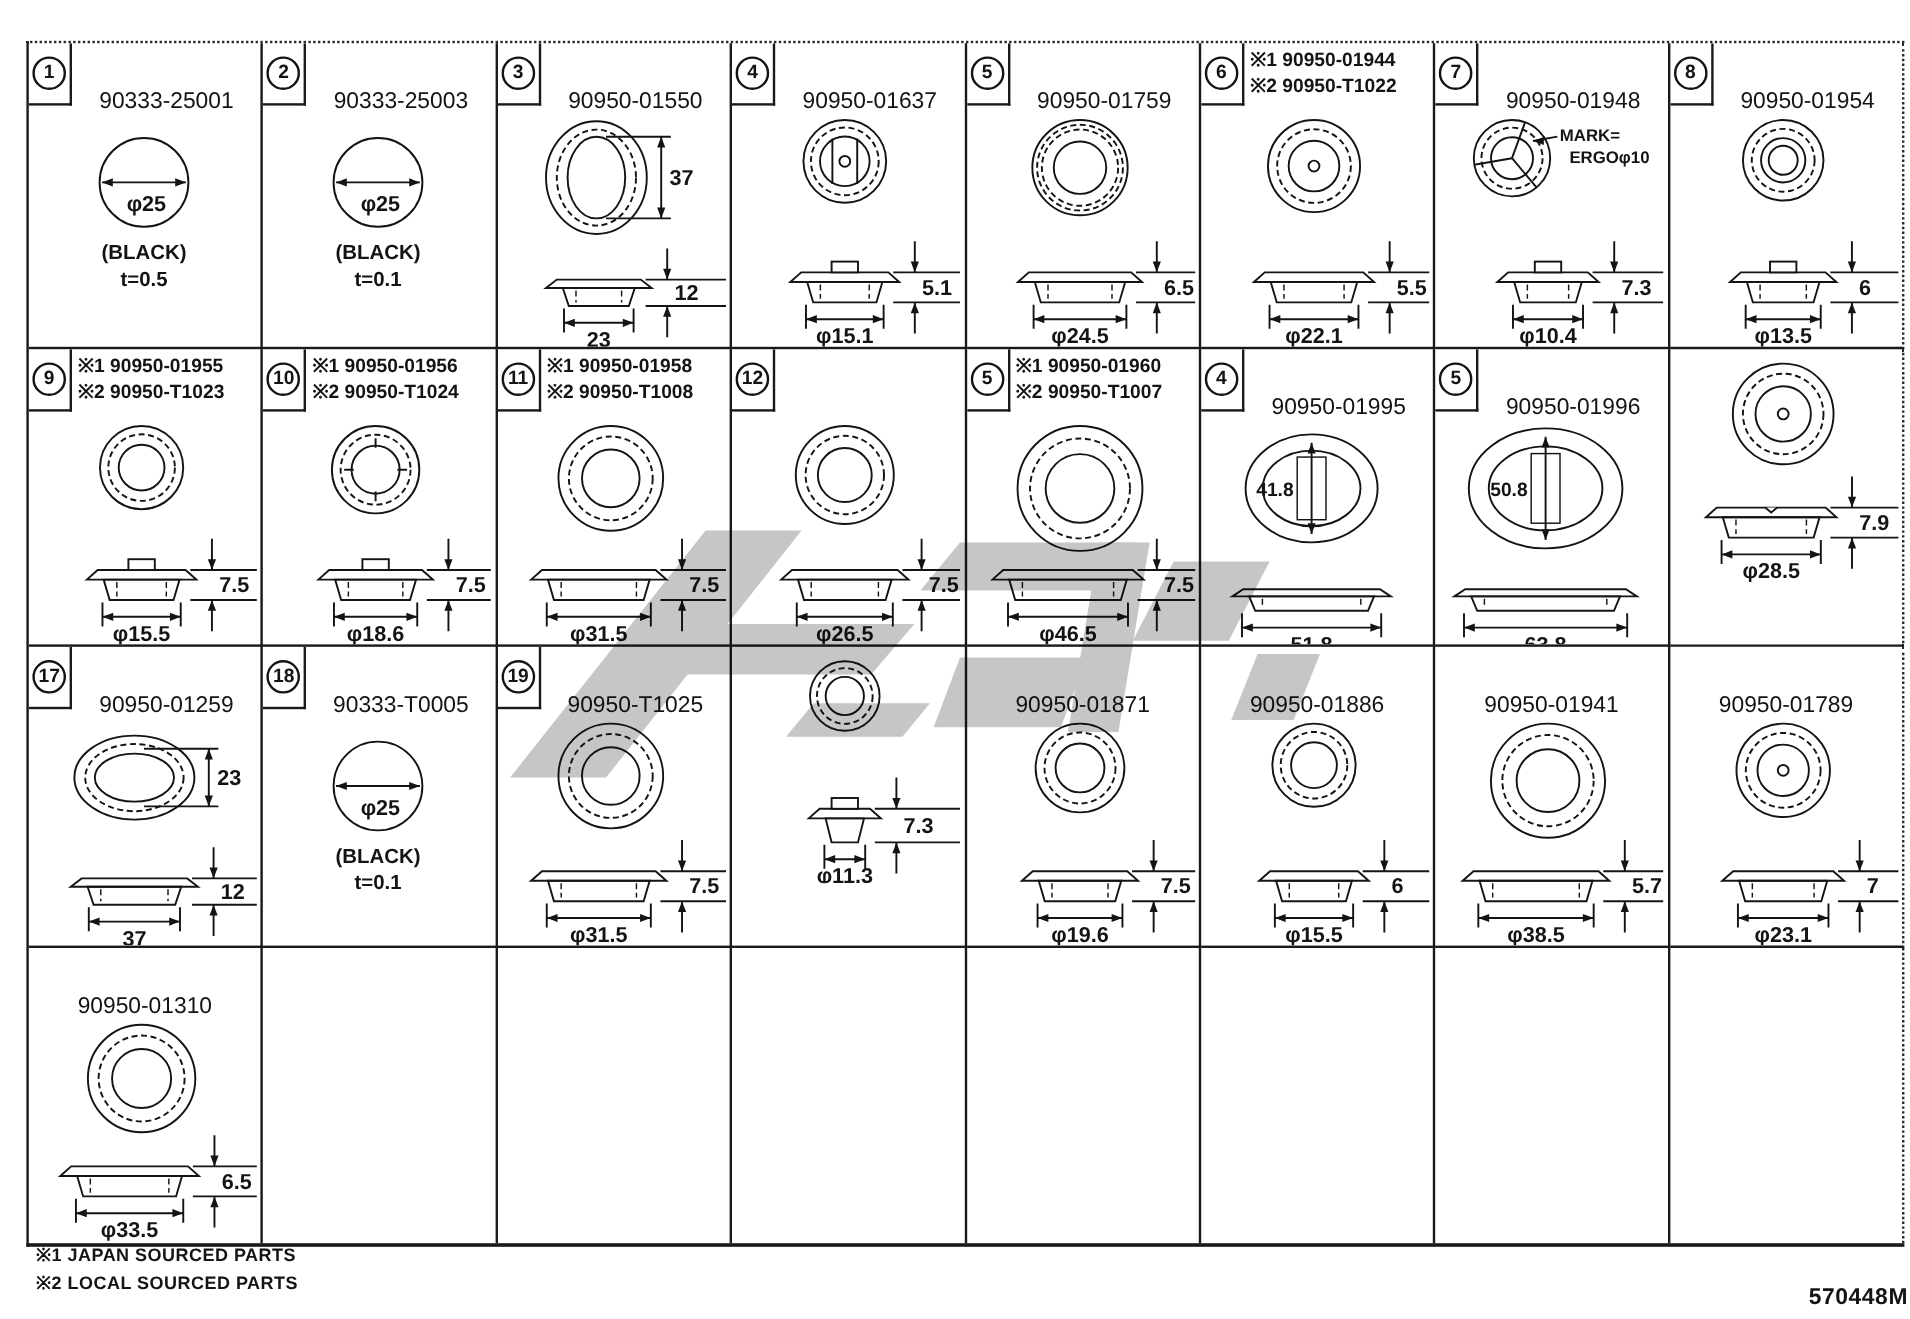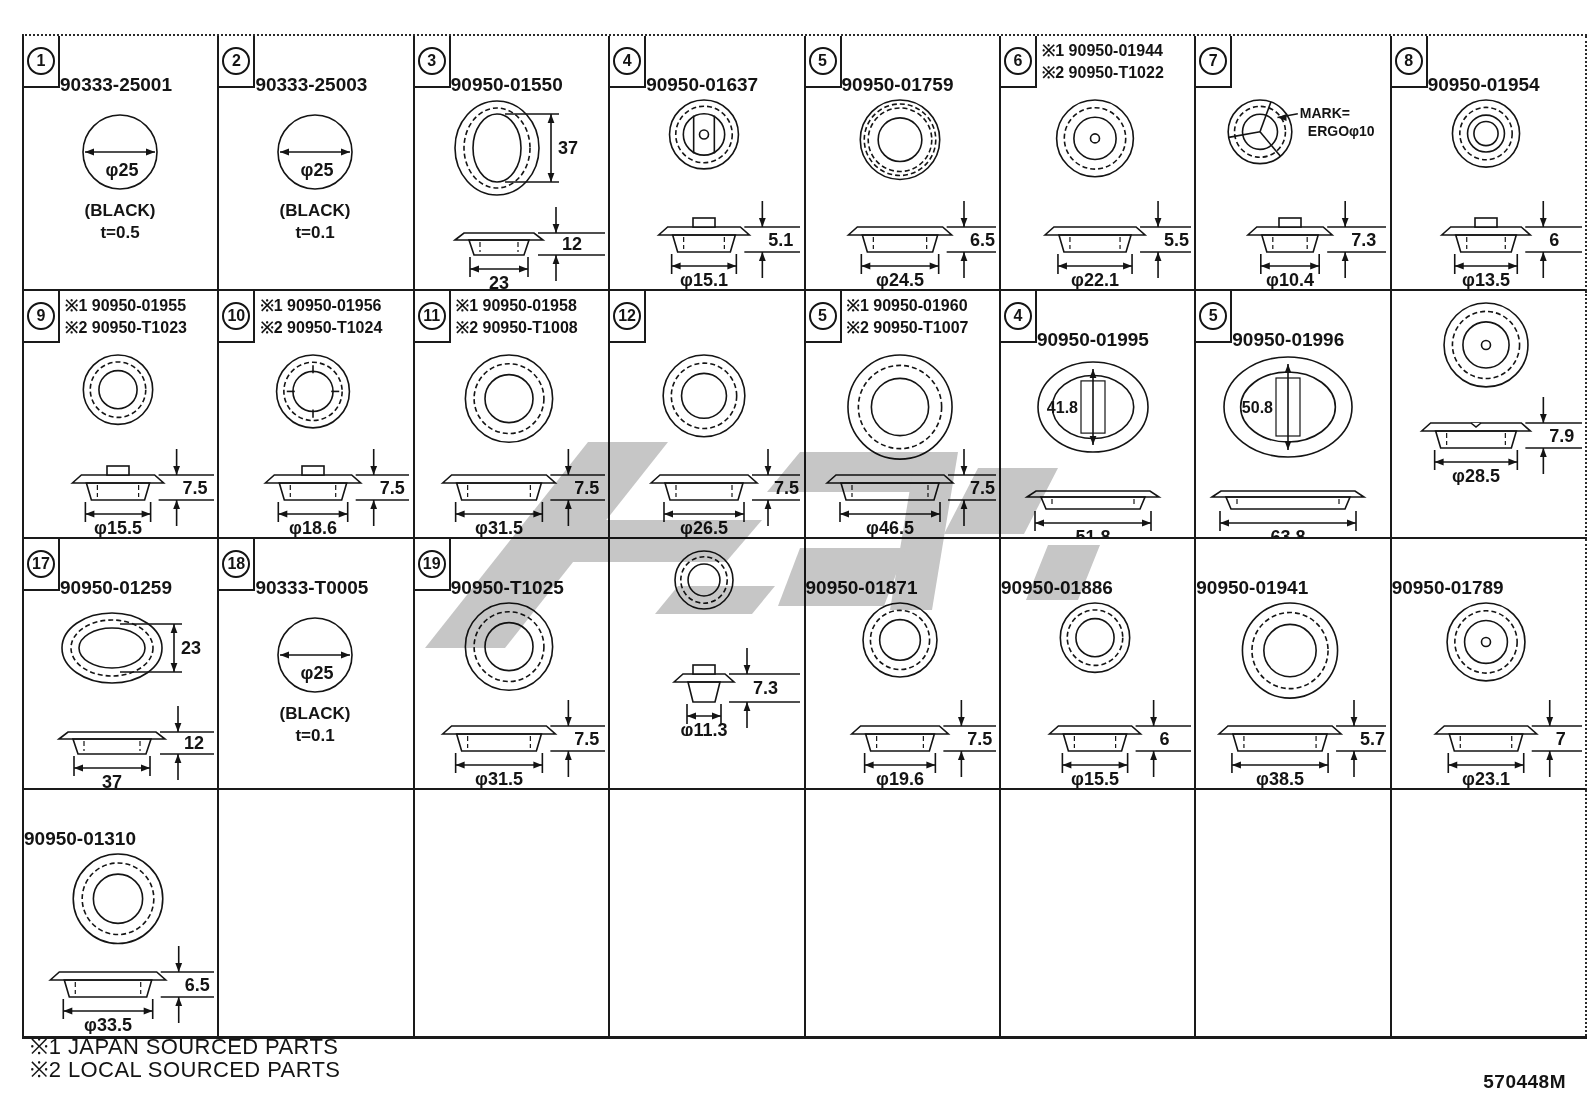--- a/index.html
+++ b/index.html
@@ -15,32 +15,32 @@
         box-sizing:border-box;overflow:hidden;}
   .cell.lastcol{border-right:2px dotted #2a2a2a;}
   .cell.lastrow{border-bottom:none;}
   .hdr{display:flex;align-items:stretch;height:52px;}
   .numbox{width:36px;flex:0 0 36px;border-right:2px solid #1a1a1a;border-bottom:2px solid #1a1a1a;
         display:flex;align-items:center;justify-content:center;box-sizing:border-box;}
   .circ{width:28px;height:28px;border:2px solid #141414;border-radius:50%;
         display:flex;align-items:center;justify-content:center;
         font-size:16px;font-weight:600;box-sizing:border-box;}
   .pnwrap{flex:1;display:flex;flex-direction:column;justify-content:center;min-width:0;}
-  .pn1{text-align:left;font-size:19px;font-weight:700;letter-spacing:0px;white-space:nowrap;margin-top:45px;}
+  .pn1{text-align:center;font-size:19px;font-weight:400;letter-spacing:0px;white-space:nowrap;margin-top:45px;}
   .pn2{text-align:left;padding-left:5px;font-size:16px;font-weight:700;line-height:22px;white-space:nowrap;}
   svg.draw{display:block;}
   svg.draw .st{stroke:#141414;stroke-width:1.6;fill:none;}
   svg.draw .dash{stroke-dasharray:5 3;}
   svg.draw .thin{stroke-width:1.2;}
   svg.draw .fillw{fill:#ffffff;}
   svg.draw polygon.solid{fill:#141414;stroke:none;}
   svg.draw text{fill:#141414;font-family:"Liberation Sans",sans-serif;font-weight:600;}
-  #footnotes{position:absolute;left:30px;top:1035px;font-size:22px;font-weight:400;
+  #footnotes{position:absolute;left:30px;top:1035px;font-size:15px;font-weight:700;
         letter-spacing:.4px;line-height:23px;}
-  #doccode{position:absolute;right:26px;top:1071px;font-size:19px;font-weight:600;letter-spacing:.5px;}
+  #doccode{position:absolute;right:2px;top:1071px;font-size:19px;font-weight:600;letter-spacing:.5px;}
   #wm{position:absolute;left:395px;top:428px;width:730px;height:235px;
       mix-blend-mode:multiply;pointer-events:none;}
 </style>
 </head>
 <body>
 
 <div id="sheet">
   <div id="grid">
       <div class="cell">
         <div class="hdr">
@@ -218,20 +218,23 @@
           <line x1="56.9488" y1="178" x2="131.0512" y2="178" class="st "></line>
           <polygon points="56.9488,178 65.9488,174.6 65.9488,181.4" class="solid"></polygon>
           <polygon points="131.0512,178 122.0512,174.6 122.0512,181.4" class="solid"></polygon>
           <text x="94" y="198" text-anchor="middle" font-size="18">φ22.1</text>
         </svg>
       </div>
       <div class="cell">
         <div class="hdr">
           <div class="numbox">
             <div class="circ">7</div>
+          </div>
+          <div class="pnwrap">
+            <div class="pn1">90950-01948</div>
           </div>
         </div>
         <svg class="draw" width="191" height="201" viewBox="0 0 191 201">
           <circle cx="64" cy="43.824" r="31.824" class="st "></circle>
           <circle cx="64" cy="43.824" r="25.459200000000003" class="st dash"></circle>
           <circle cx="64" cy="43.824" r="17.503200000000003" class="st "></circle>
           <line x1="64" y1="43.824" x2="84.45607289066443" y2="68.20259835781836" class="st "></line>
           <line x1="64" y1="43.824" x2="32.65947806813949" y2="49.35017960607239" class="st "></line>
           <line x1="64" y1="43.824" x2="74.88444904119606" y2="13.919222036109243" class="st "></line>
           <text x="103.824" y="29.823999999999998" text-anchor="start" font-size="14">MARK=</text>

